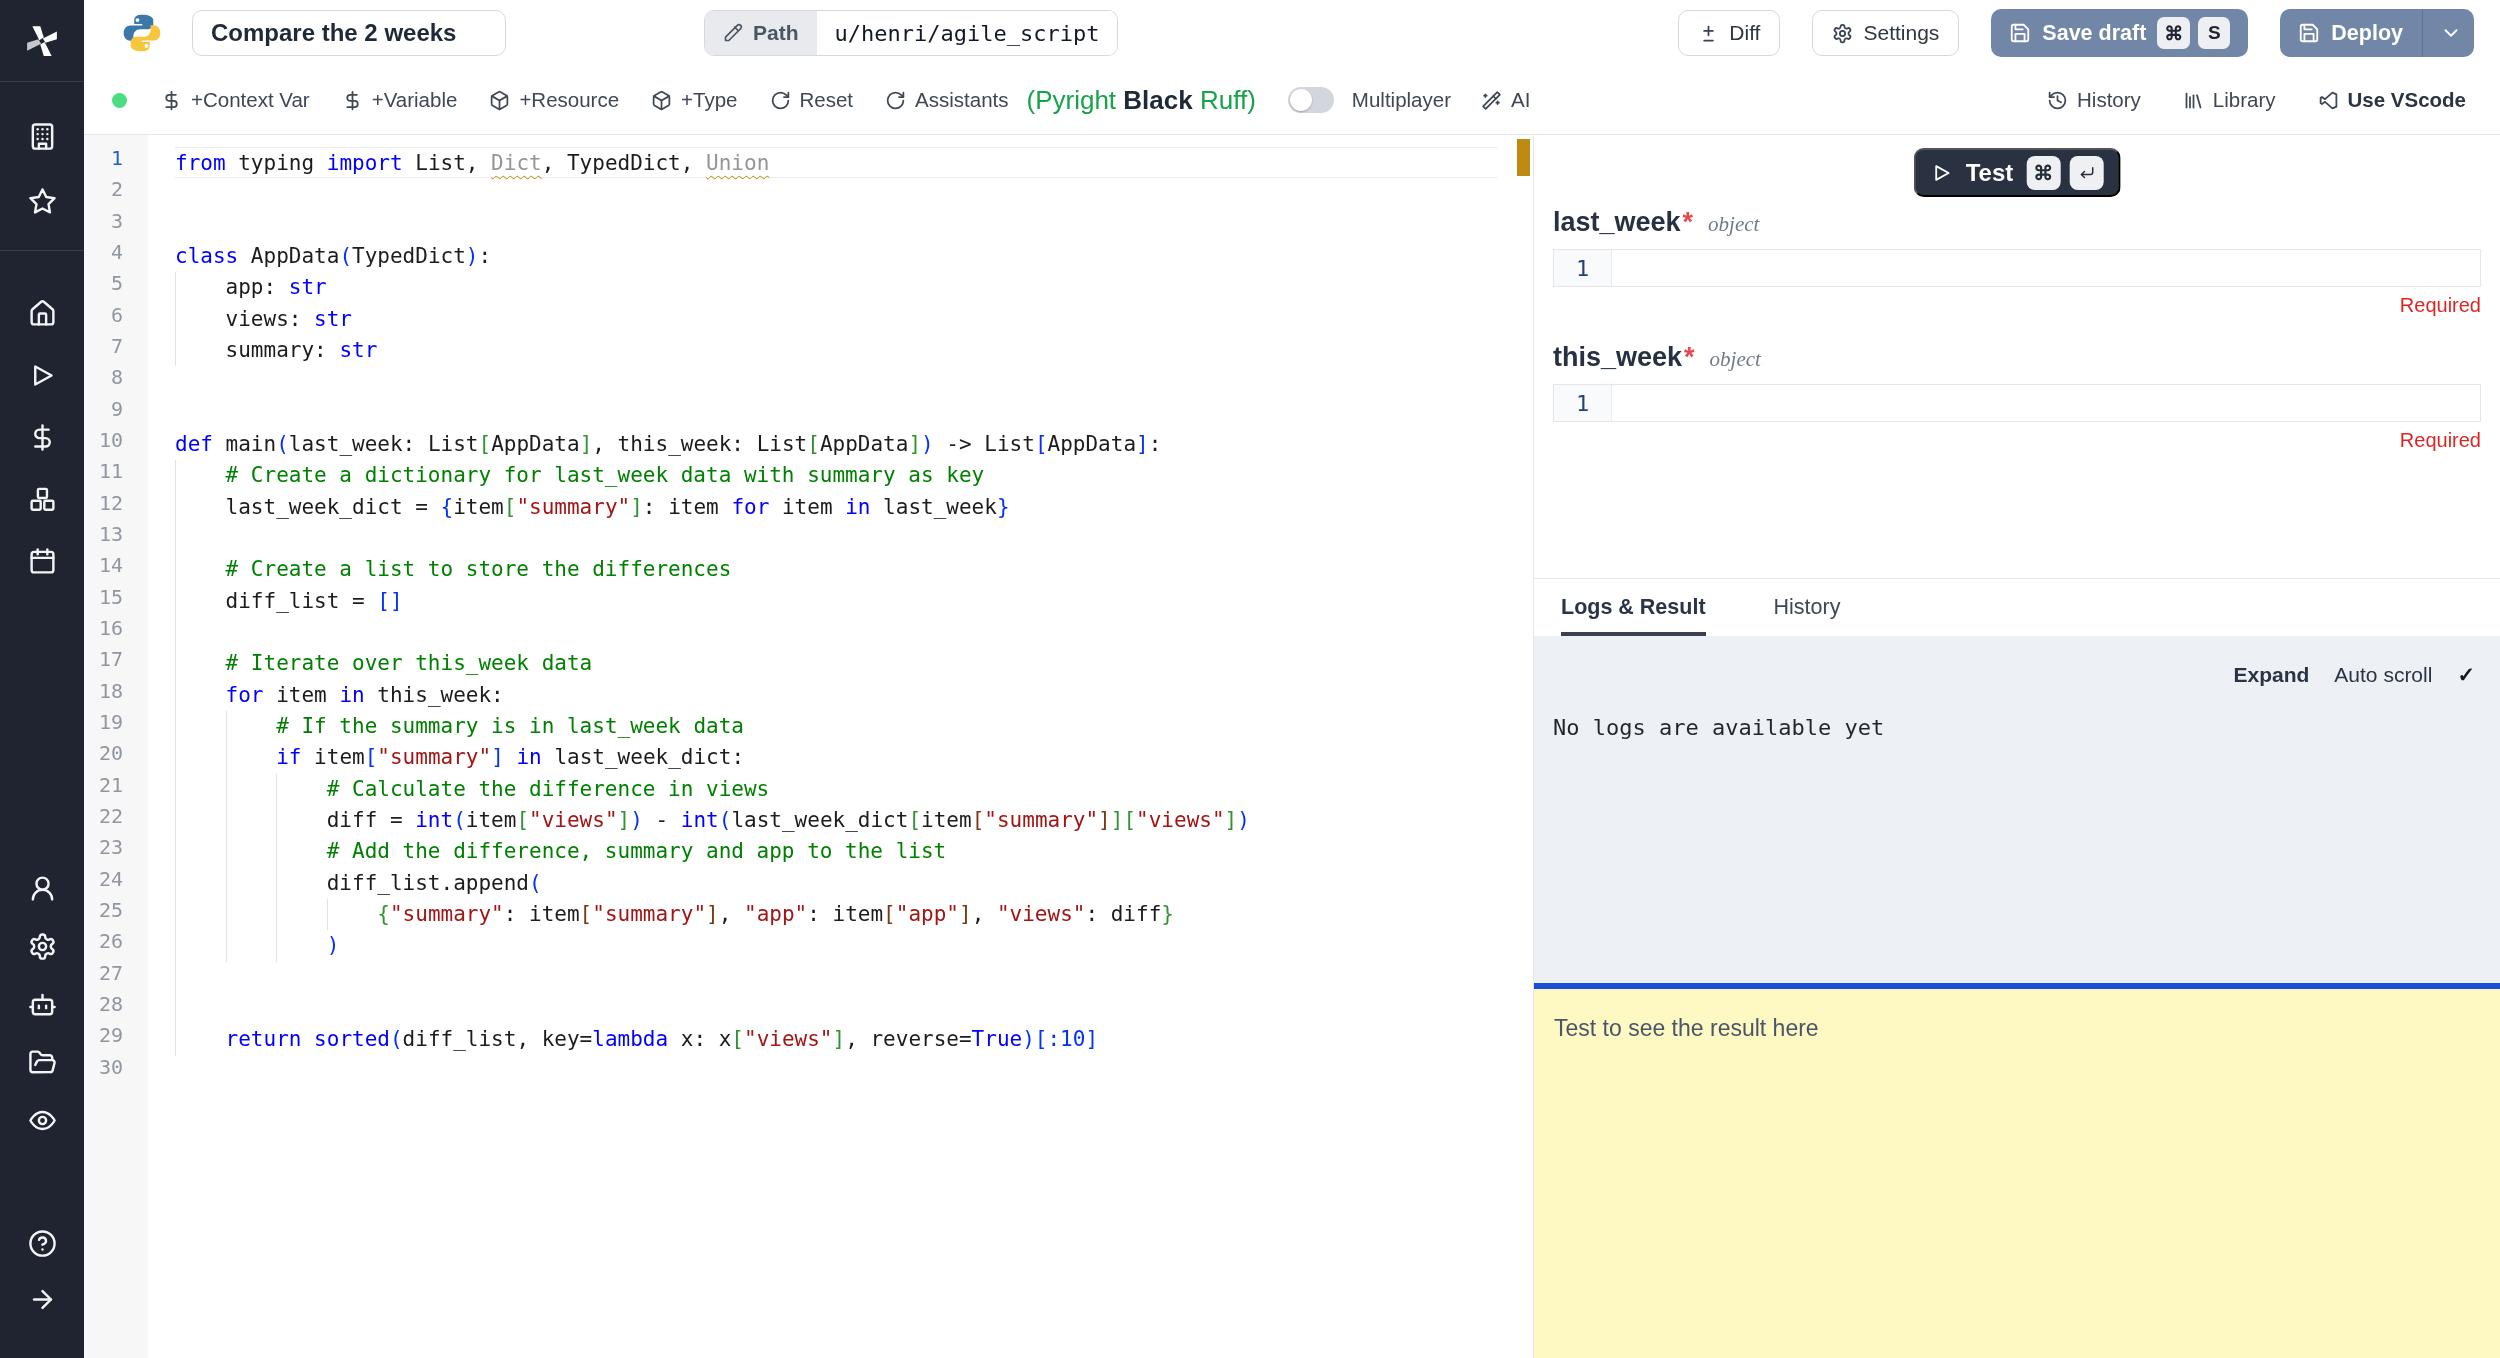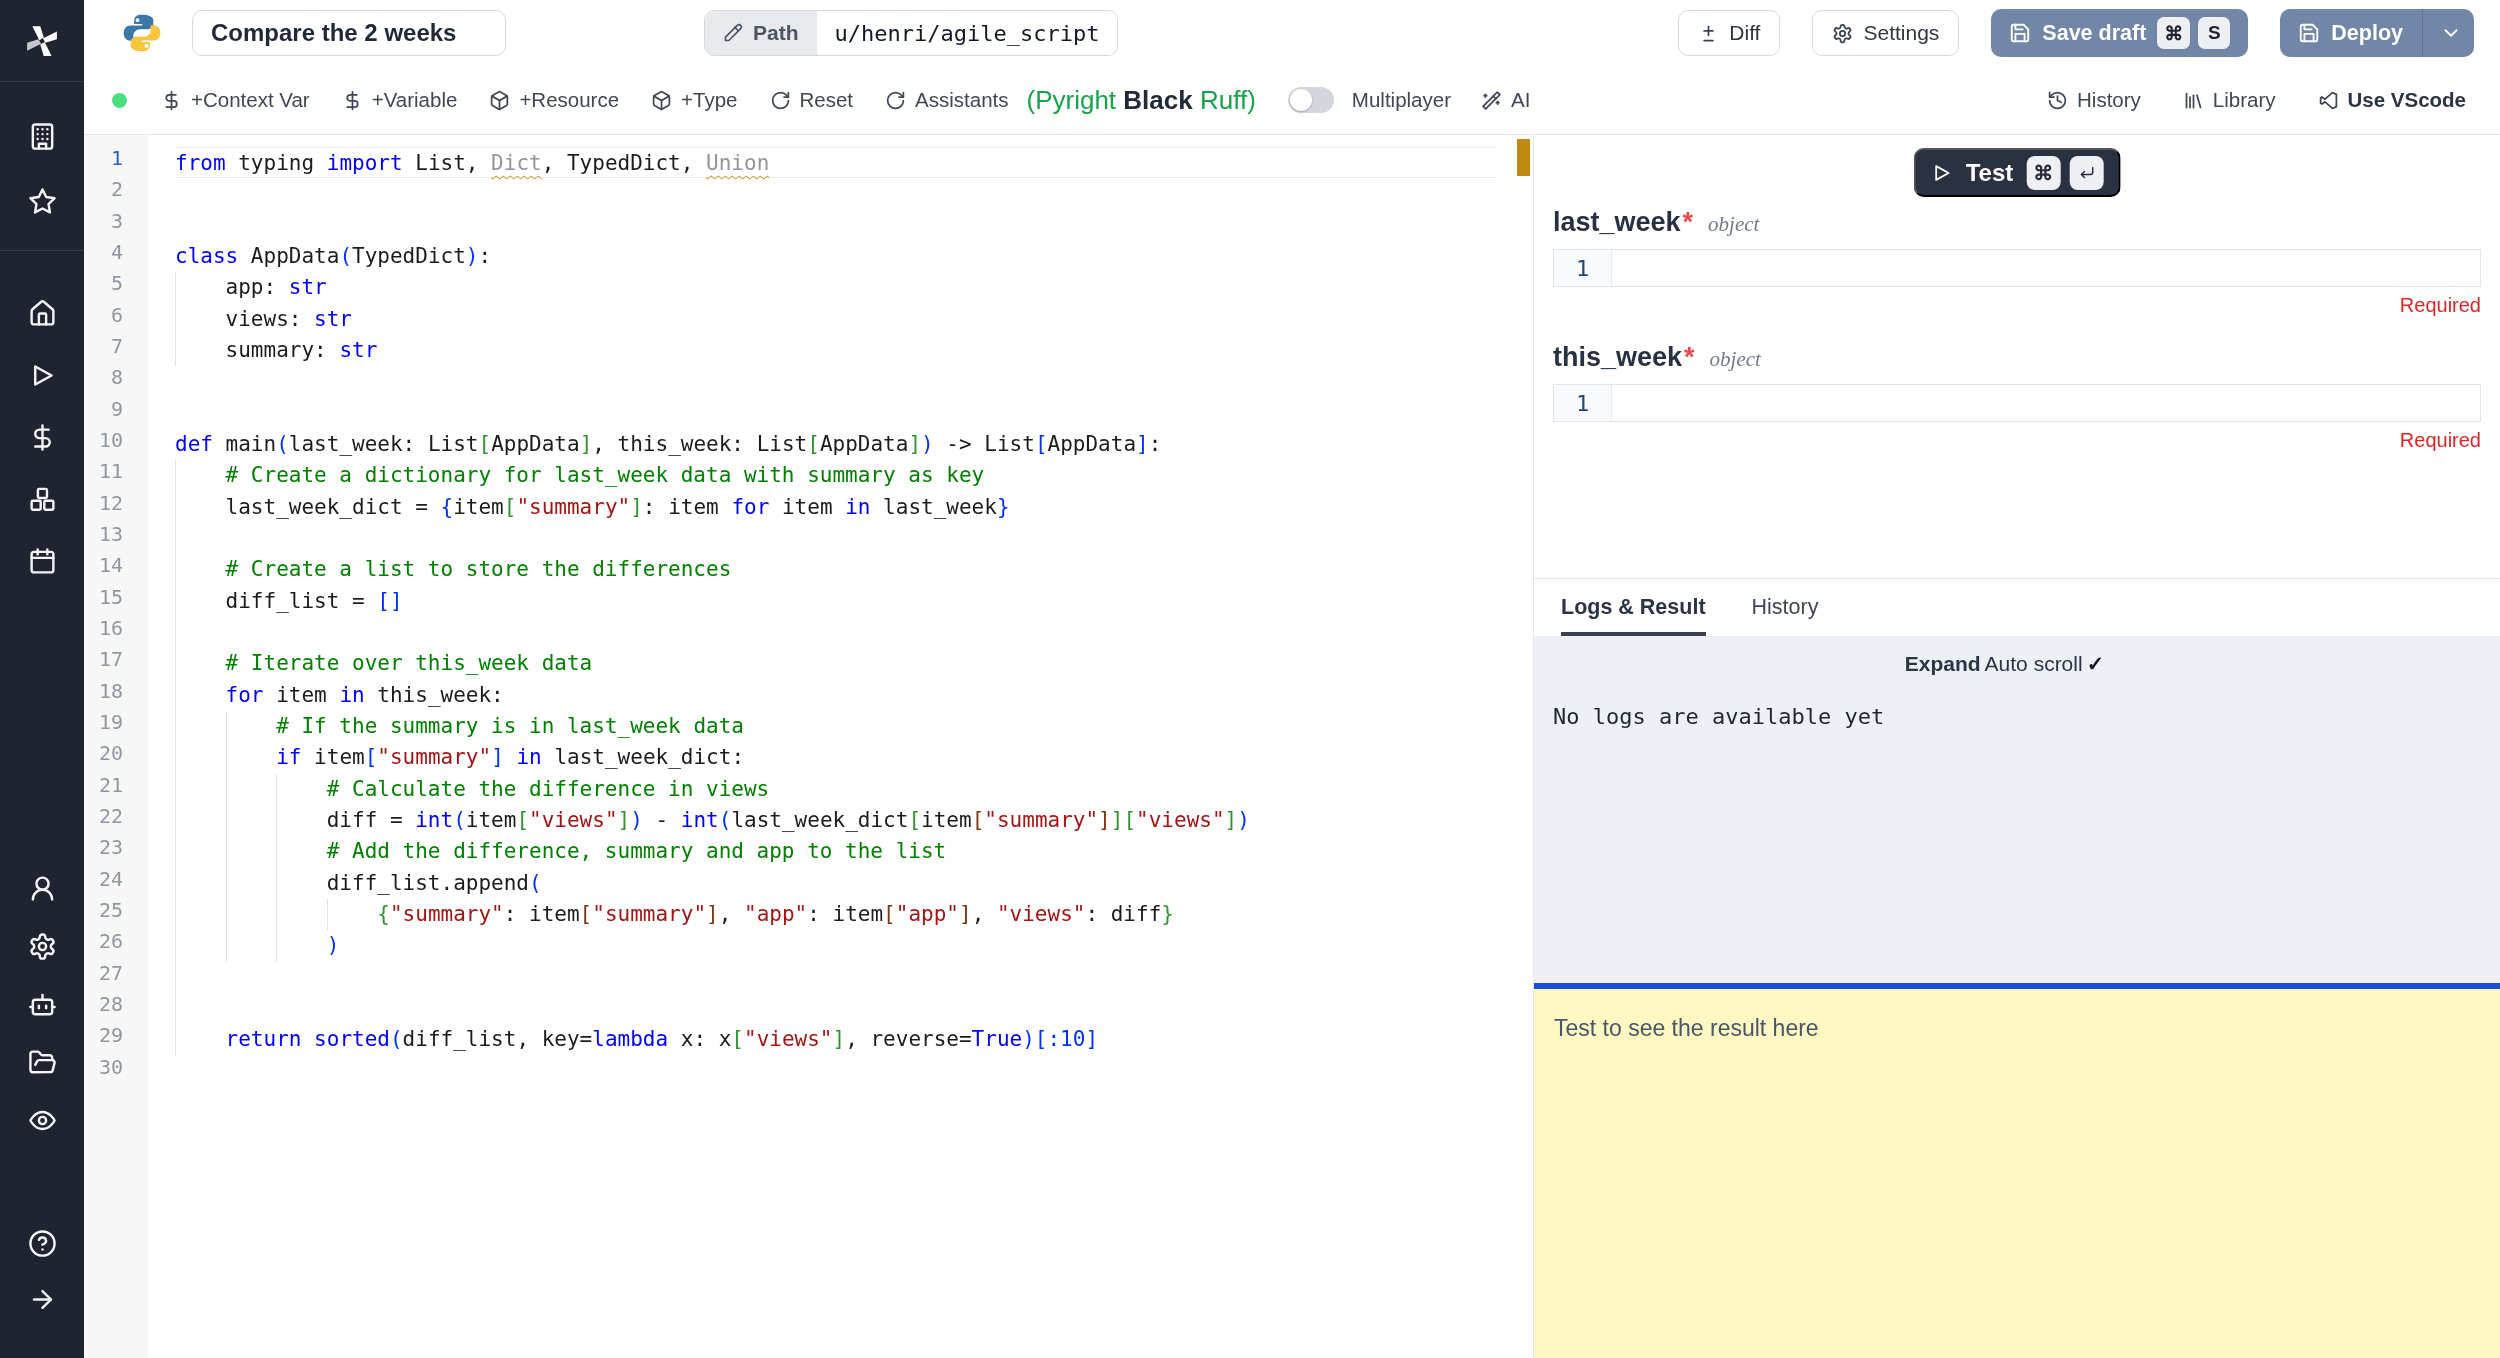--- a/index.html
+++ b/index.html
@@ -107,26 +107,26 @@
   .arg-label-row{display:flex;align-items:baseline}
   .arg-name{font-size:27px;font-weight:700;color:#273142}
   .arg-star{font-size:27px;font-weight:700;color:#e5484d;margin-left:2px}
   .arg-type{font-size:21px;font-style:italic;color:#6f7a8a;margin-left:15px;font-family:"Liberation Serif",serif}
   .arg-input{margin-top:11px;height:38px;border:1px solid #e3e7ec;display:flex;box-sizing:border-box;background:#fff}
   .arg-gutter{width:58px;background:#f8fafc;border-right:1px solid #e8ecf0;display:flex;align-items:center;
         justify-content:center;font-family:"DejaVu Sans Mono",monospace;font-size:22px;color:#24407e;box-sizing:border-box}
   .arg-edit{flex:1;cursor:text}
   .arg-required{text-align:right;color:#dc2626;font-size:20px;margin-top:7px}
   .tabs-row{position:absolute;top:443px;left:0;right:0;height:58px;border-top:1px solid #e4e7ea;
-        display:flex;align-items:stretch;padding-left:27px;gap:46px;box-sizing:border-box;background:#fff}
+        display:flex;align-items:stretch;padding-left:27px;gap:68px;box-sizing:border-box;background:#fff}
   .tab{display:flex;align-items:center;font-size:21.5px;color:#3e4856;position:relative;cursor:pointer}
   .tab.active{color:#2b3445;font-weight:700}
   .tab.active .tab-underline{position:absolute;left:0;right:0;bottom:0;height:4px;background:#3a4252}
   .logs{position:absolute;top:501px;left:0;right:0;height:347px;background:#edf0f4}
-  .logs-head{display:flex;justify-content:center;align-items:center;gap:4px;padding:16px 25px 0 0}
+  .logs-head{display:flex;justify-content:flex-end;align-items:center;gap:25px;padding:27px 25px 0 0}
   .logs-expand{font-size:21px;font-weight:700;color:#2b3445;cursor:pointer}
   .logs-autoscroll{font-size:21px;color:#2b3445;cursor:pointer}
   .logs-check{font-size:21px;color:#15181e;font-weight:700;cursor:pointer}
   .logs-empty{font-family:"DejaVu Sans Mono",monospace;font-size:22px;color:#1f2630;padding:28px 0 0 19px}
   .result{position:absolute;top:848px;left:0;right:0;bottom:0;background:#fef9c3;border-top:6px solid #1d4ed8;
         padding:26px 20px;box-sizing:border-box}
   .result-placeholder{font-size:23px;color:#4a5568}
 </style>
 </head>
 <body>

